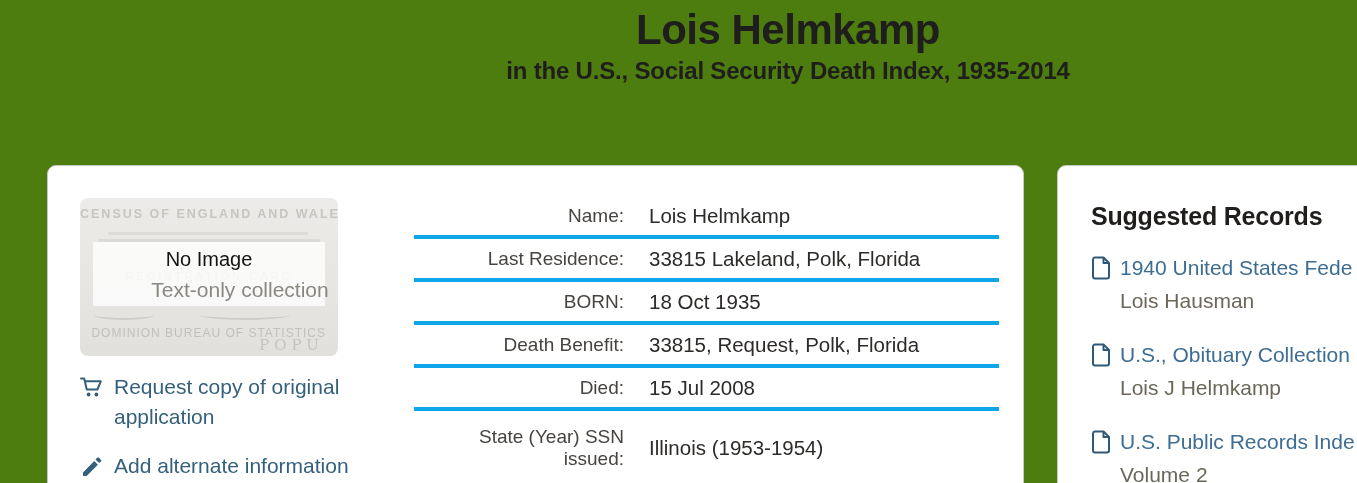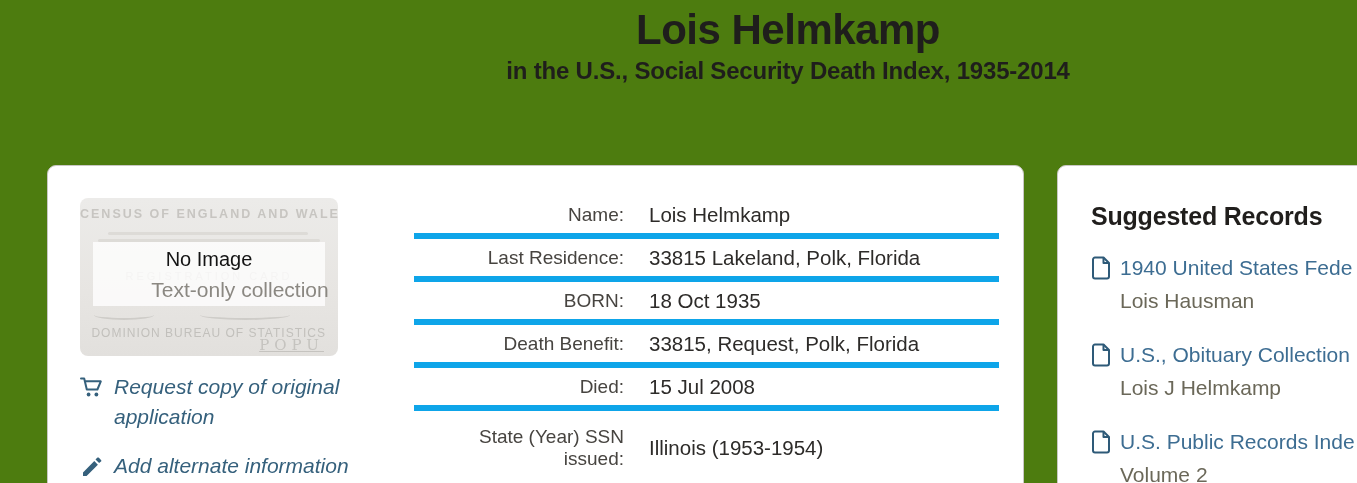--- a/index.html
+++ b/index.html
@@ -55,21 +55,21 @@
     border-radius: 8px;
     overflow: hidden;
     background: linear-gradient(180deg, #ecebe9 0%, #e7e5e2 60%, #e2e0dd 100%);
   }
   .wm { position: absolute; color: #c7c5c1; white-space: nowrap; }
   .wm-census { top: 9px; left: 0; width: 100%; text-align: center; font-size: 12.5px; font-weight: 700; letter-spacing: 2px; }
   .wm-line { position: absolute; height: 3px; background: #dddbd7; border-radius: 2px; }
   .wm-reg { top: 72px; left: 0; width: 100%; text-align: center; font-size: 11px; letter-spacing: 3px; color: #cfcdc9; }
   .wm-scribble { position: absolute; top: 112px; height: 10px; border-bottom: 2px solid #c9c7c3; border-radius: 50%; opacity: .8; }
   .wm-dominion { top: 128px; right: 12px; font-size: 12px; letter-spacing: 1px; color: #c2c0bc; }
-  .wm-popu { top: 138px; right: 14px; font-family: "DejaVu Serif", serif; font-size: 15px; letter-spacing: 5px; color: #c5c3bf; text-decoration: underline; }
+  .wm-popu { top: 138px; right: 14px; font-family: "DejaVu Serif", serif; font-size: 15px; letter-spacing: 5px; color: #c5c3bf; }
   .no-image-band {
     position: absolute;
     left: 13px; right: 13px; top: 44px; height: 64px;
     background: rgba(255,255,255,0.78);
   }
   .no-image-text {
     position: absolute; top: 50px; left: 0; width: 100%;
     text-align: center; font-size: 20px; color: #141414;
   }
   .text-only-text {
@@ -86,30 +86,29 @@
     text-decoration: none;
     cursor: pointer;
     margin-bottom: 19px;
   }
   .action-link .icon { flex: 0 0 24px; margin-top: 4px; }
   .action-text {
     font-size: 21px;
     line-height: 30px;
     color: #35607c;
     max-width: 255px;
-    font-style: italic;
   }
 
   
   .fields { position: absolute; left: 366px; top: 30px; width: 585px; }
   .field-row {
     display: flex;
     align-items: center;
     min-height: 43px;
-    border-bottom: 6px solid #0ea5e9;
+    border-bottom: 4px solid #0ea5e9;
   }
   .field-row:last-child { border-bottom: none; min-height: 74px; }
   .field-label {
     width: 210px;
     flex: 0 0 210px;
     text-align: right;
     font-size: 19px;
     line-height: 22px;
     color: #474440;
     padding: 4px 0;

